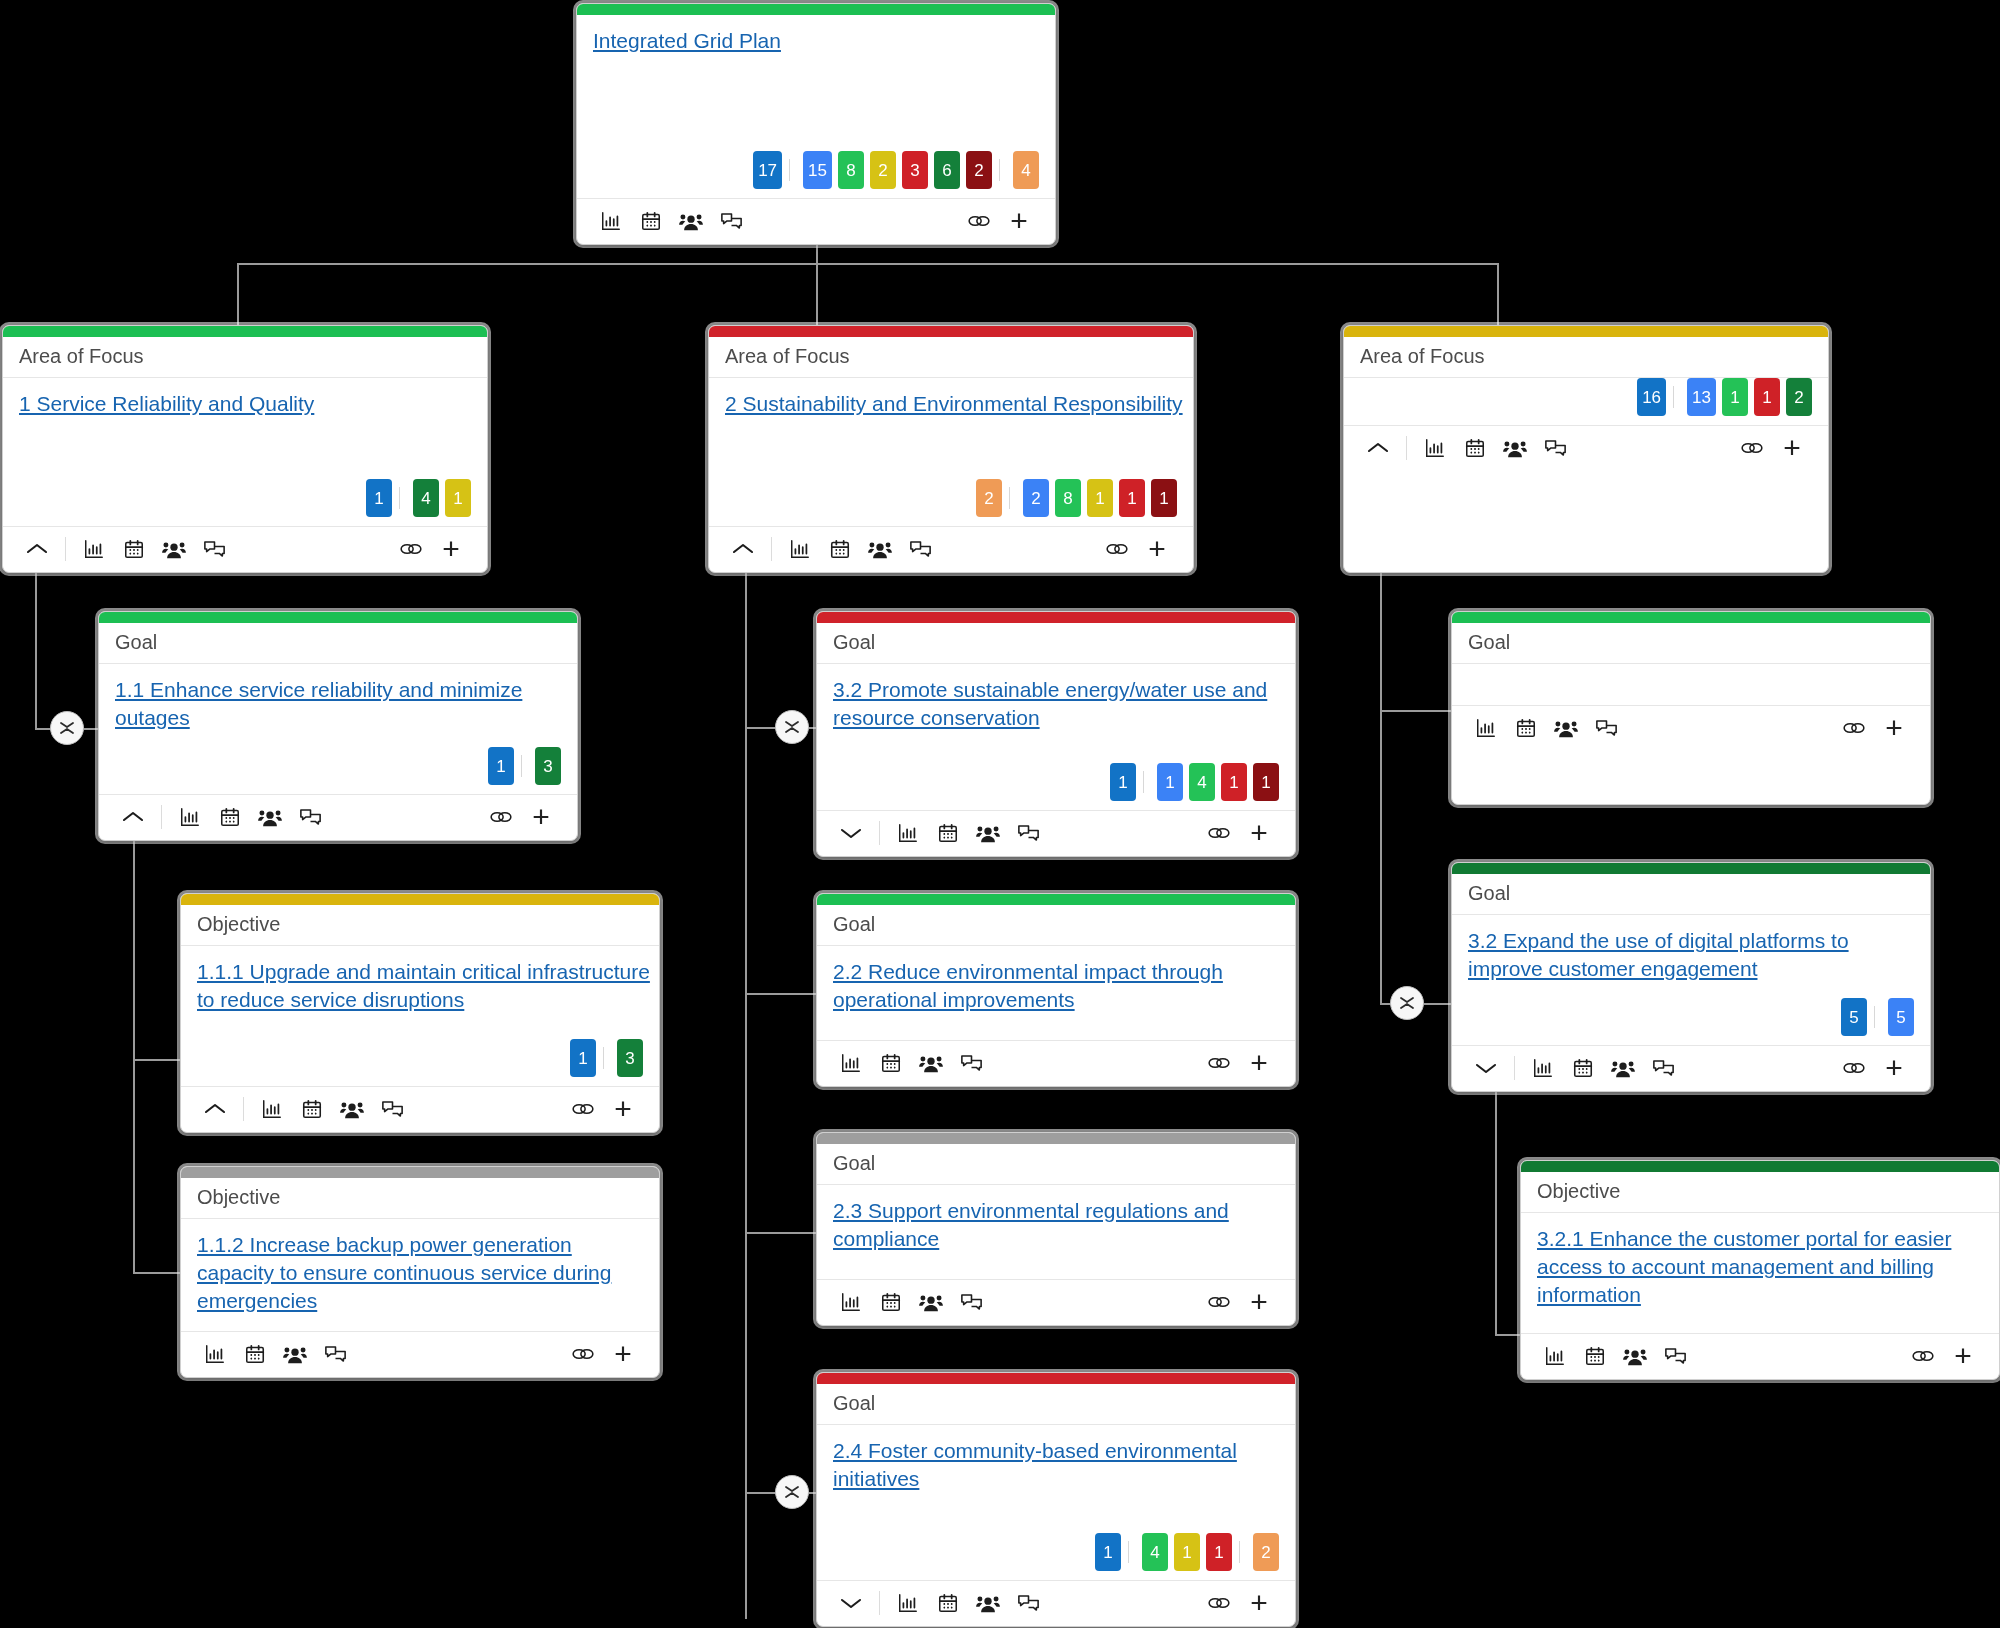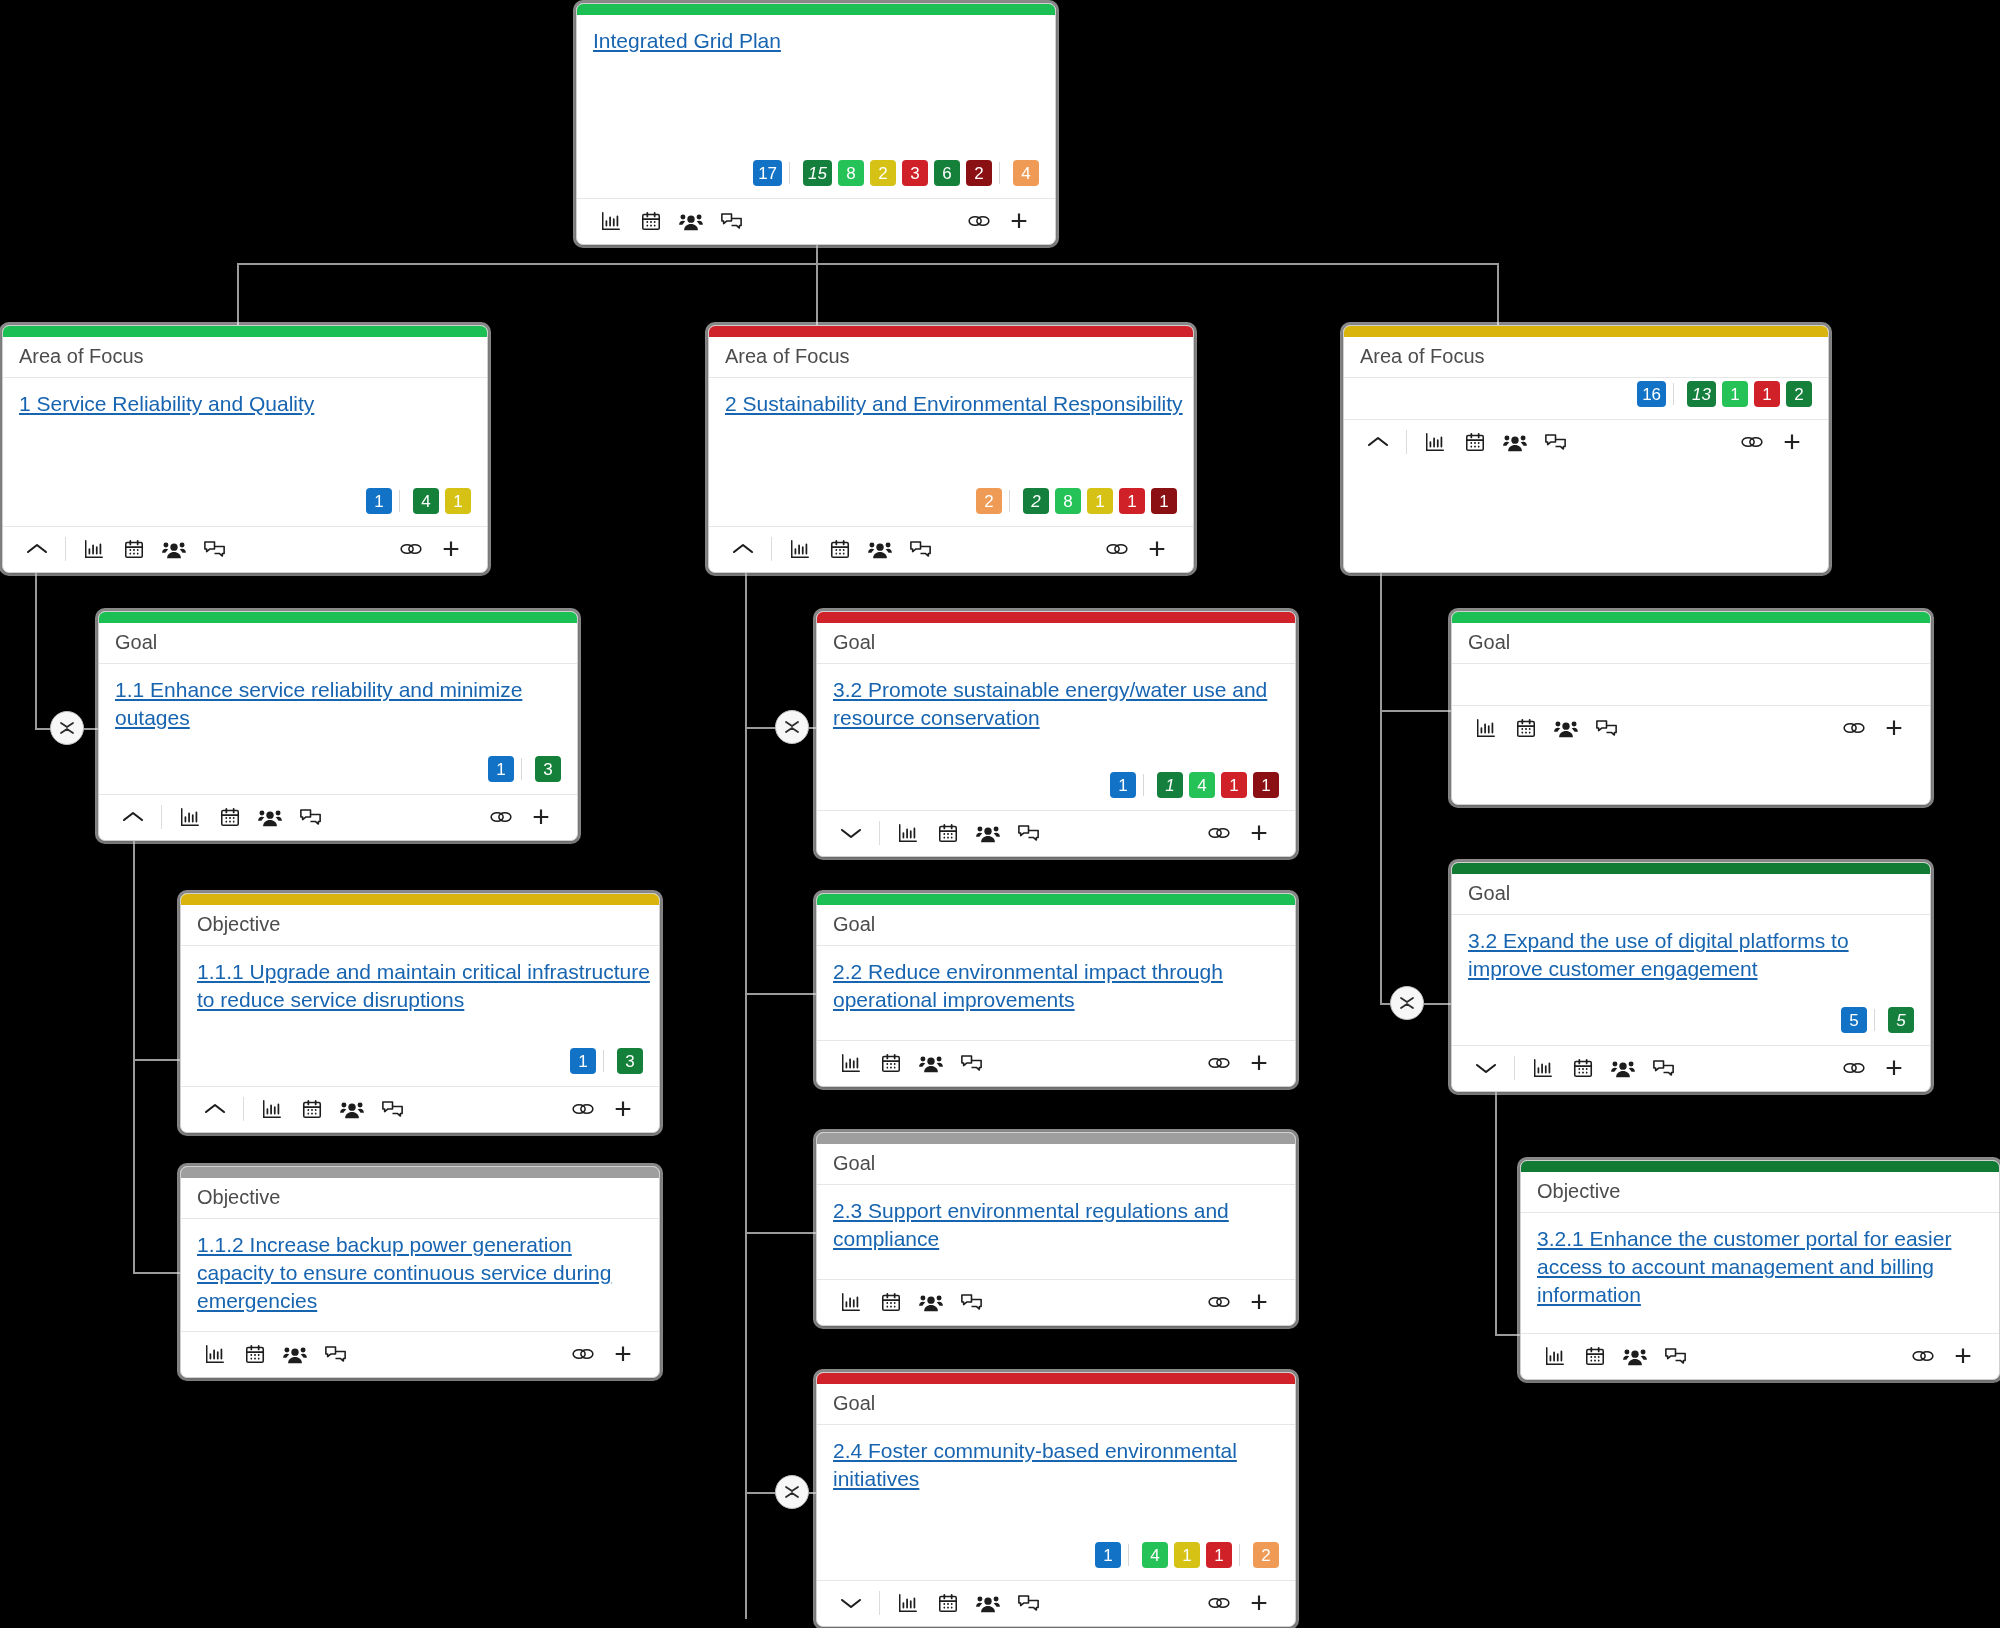--- a/index.html
+++ b/index.html
@@ -72,39 +72,39 @@
   }
   
   .badges{
     display:flex;align-items:center;justify-content:flex-end;
     gap:0px;
     padding:0 16px 9px 16px;
     flex:0 0 auto;
     min-height:32px;
   }
   .badge{
-    min-width:26px;height:26px;
+    min-width:26px;height:38px;
     border-radius:4px;
     color:#fff;
     font-size:17px;
     display:inline-flex;align-items:center;justify-content:center;
     padding:0 5px;
     margin-left:6px;
     box-sizing:border-box;
     line-height:1;
   }
   .badge:first-child{margin-left:0;}
   .sep{
     width:1px;height:22px;
     background:#d8d8d8;
     margin:0 7px 0 7px;
     display:inline-block;
   }
   .b-blue{background:#1273c6;}
-  .b-gray{background:#15803d;font-style:italic;}
+  .b-gray{background:#3b82f6;}
   .b-green{background:#24c257;}
   .b-yellow{background:#d6c215;}
   .b-red{background:#cf2127;}
   .b-dgreen{background:#14803a;}
   .b-dred{background:#8b1013;}
   .b-orange{background:#ef9b56;}
 
   
   .toolbar{
     border-top:1px solid #e6e6e6;

